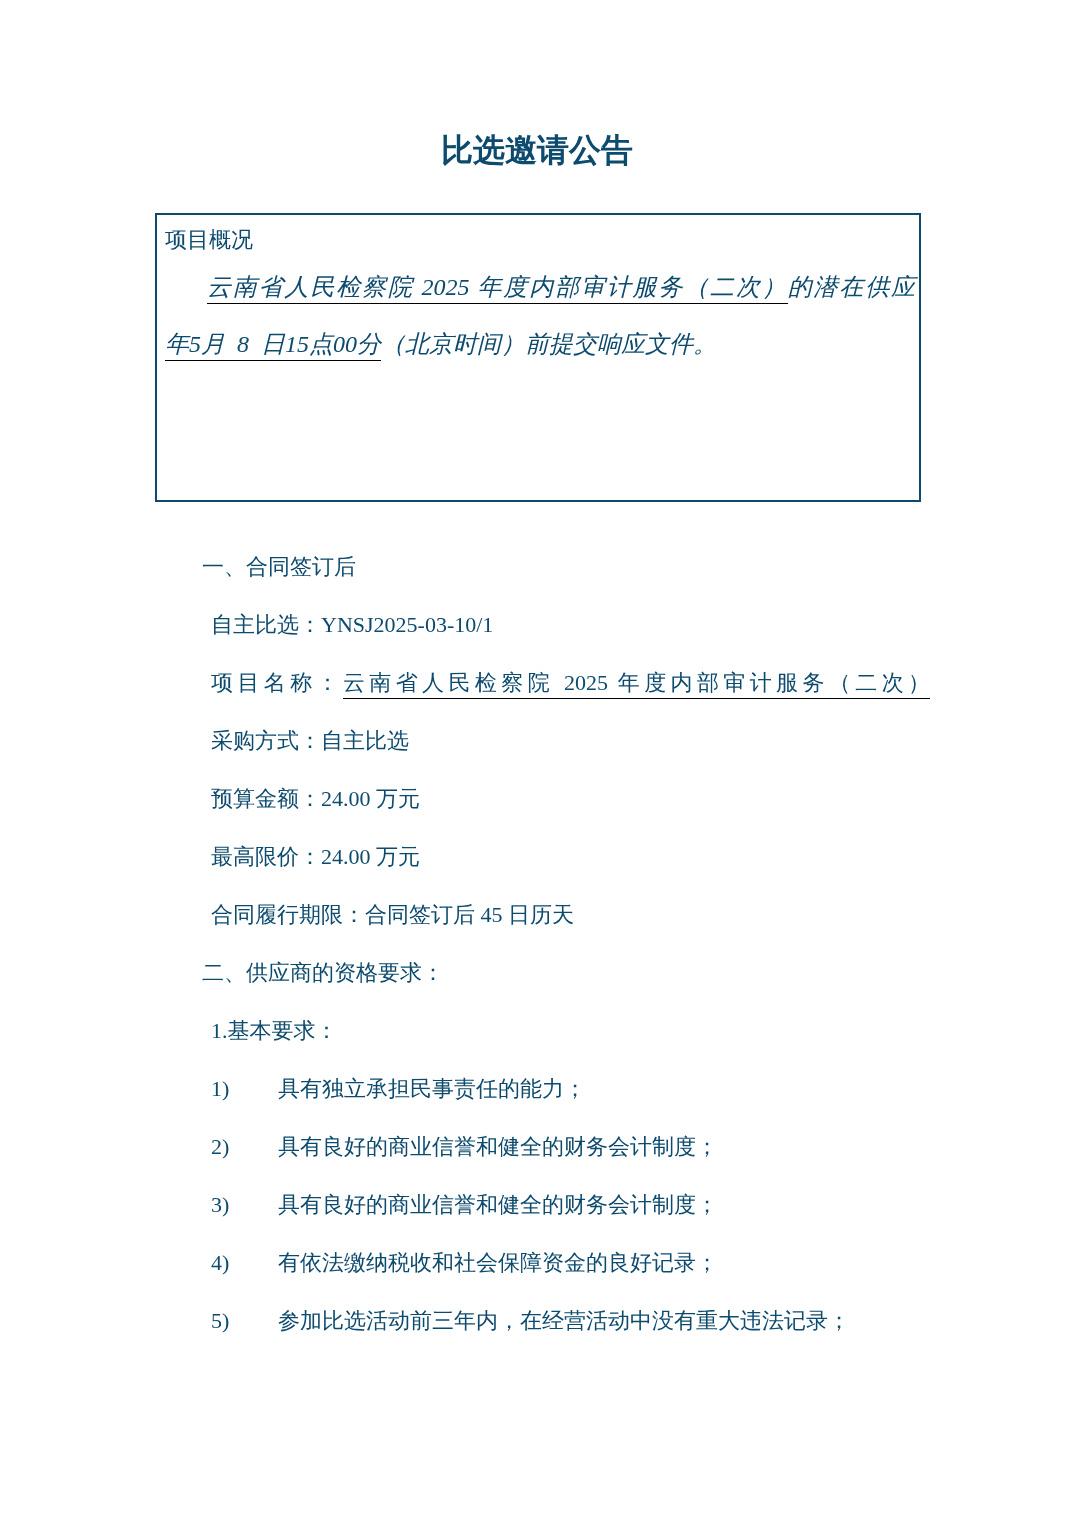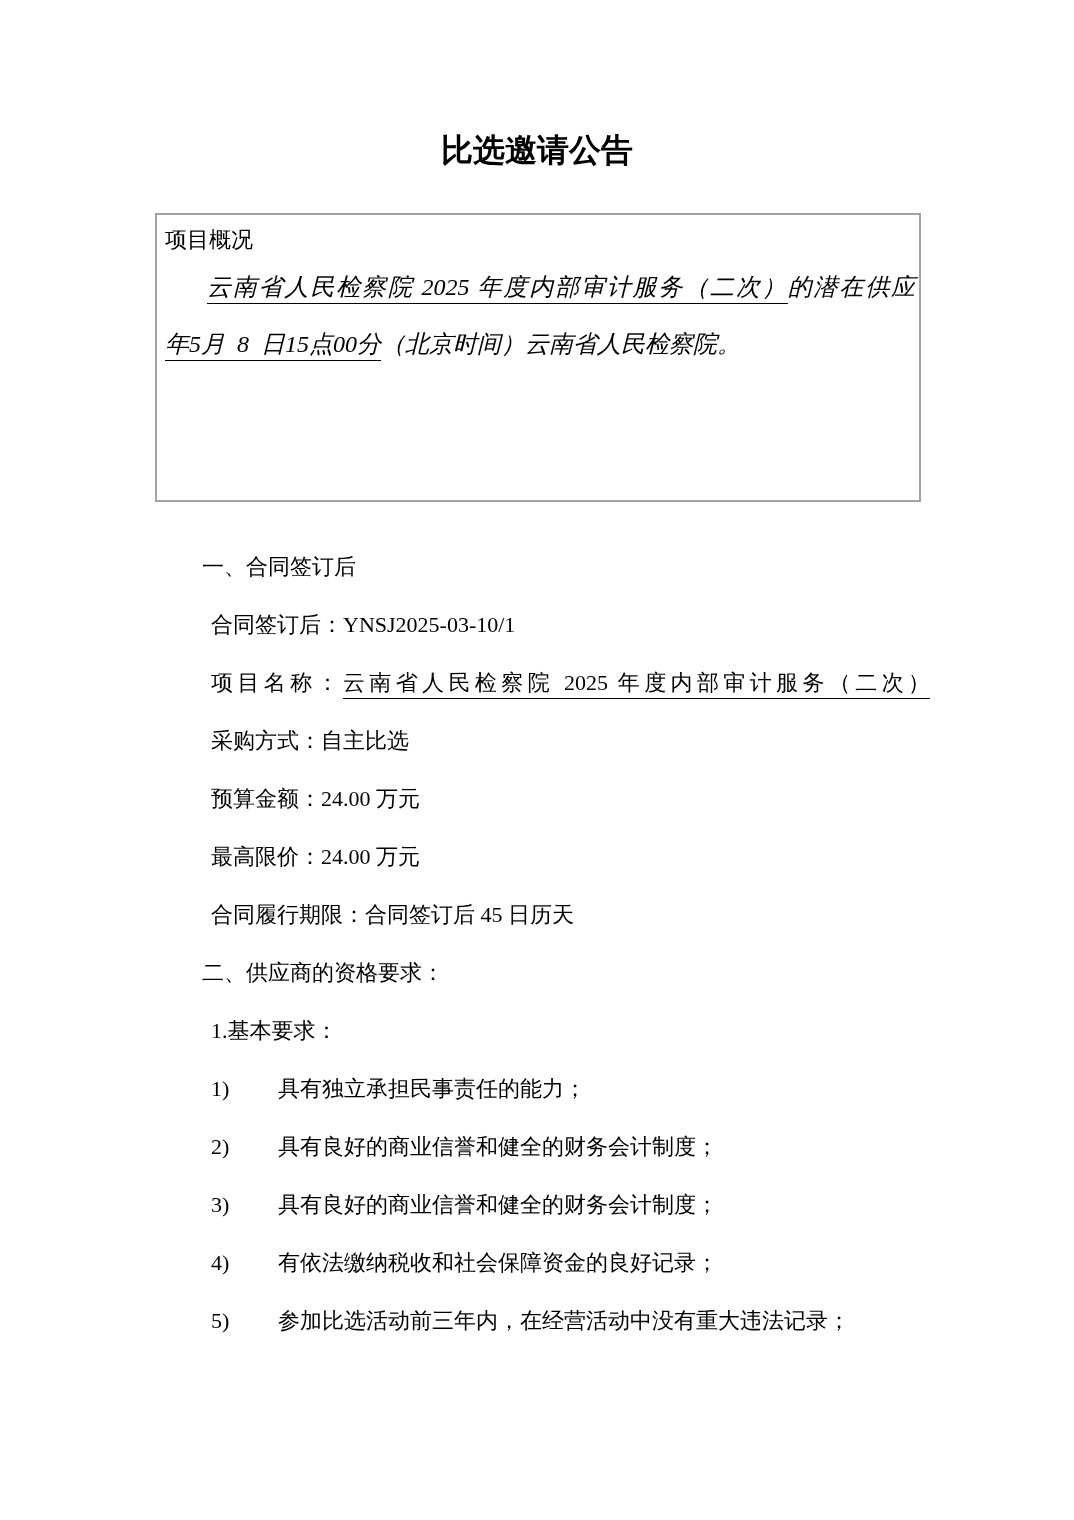--- a/index.html
+++ b/index.html
@@ -1,33 +1,33 @@
 <!DOCTYPE html>
 <html><head>
 <meta charset="utf-8">
 <style>
   html,body { margin:0; padding:0; background:#ffffff; }
   .page {
     position:relative;
     width:1074px; height:1504px;
     background:#ffffff;
-    color:#000000;
+    color:#0c4a6e;
     font-family:"Liberation Serif","DejaVu Serif",serif;
     overflow:hidden;
     border-radius:30px;
   }
   .doc-title {
     position:absolute; top:127px; left:0; width:1074px;
     margin:0; text-align:center;
     font-size:32px; font-weight:bold; line-height:46px;
   }
   .overview-box {
     position:absolute; left:155px; top:213px;
     width:766px; height:289px;
-    border:2px solid #a3a3a3;
+    border:2px solid #0c4a6e;
     box-sizing:border-box;
     padding:8px 4px 0 8px;
   }
   .box-label { font-size:22px; line-height:30px; margin-top:2px; }
   .box-para  { margin-top:4px; }
   .box-line  {
     font-size:24px; line-height:57px;
     text-align:justify; text-align-last:justify;
     text-justify:inter-character;
     font-style:italic;
@@ -49,29 +49,29 @@
 <body>
 
 <div class="page">
 
   <h1 class="doc-title">比选邀请公告</h1>
 
   <div class="overview-box">
     <div class="box-label">项目概况</div>
     <div class="box-para">
       <div class="box-line indent"><span class="u">云南省人民检察院 2025 年度内部审计服务（二次）</span><span>的潜在供应</span></div>
-      <div class="box-line lastline"><span class="u">年5月&nbsp; 8&nbsp; 日15点00分</span><span>（北京时间）云南省人民检察院。</span></div>
+      <div class="box-line lastline"><span class="u">年5月&nbsp; 8&nbsp; 日15点00分</span><span>（北京时间）前提交响应文件。</span></div>
     </div>
   </div>
 
   <div class="body-content">
 
     <div class="body-line h-line">一、合同签订后</div>
 
-    <div class="body-line f-line"><span>合同签订后：</span><span>YNSJ2025-03-10/1</span></div>
+    <div class="body-line f-line"><span>自主比选：</span><span>YNSJ2025-03-10/1</span></div>
 
     <div class="body-line f-stretch"><span>项目名称：</span><span class="u">云南省人民检察院 2025 年度内部审计服务（二次）</span></div>
 
     <div class="body-line f-line"><span>采购方式：</span><span>自主比选</span></div>
 
     <div class="body-line f-line"><span>预算金额：</span><span>24.00 万元</span></div>
 
     <div class="body-line f-line"><span>最高限价：</span><span>24.00 万元</span></div>
 
     <div class="body-line f-line"><span>合同履行期限：</span><span>合同签订后 45 日历天</span></div>

